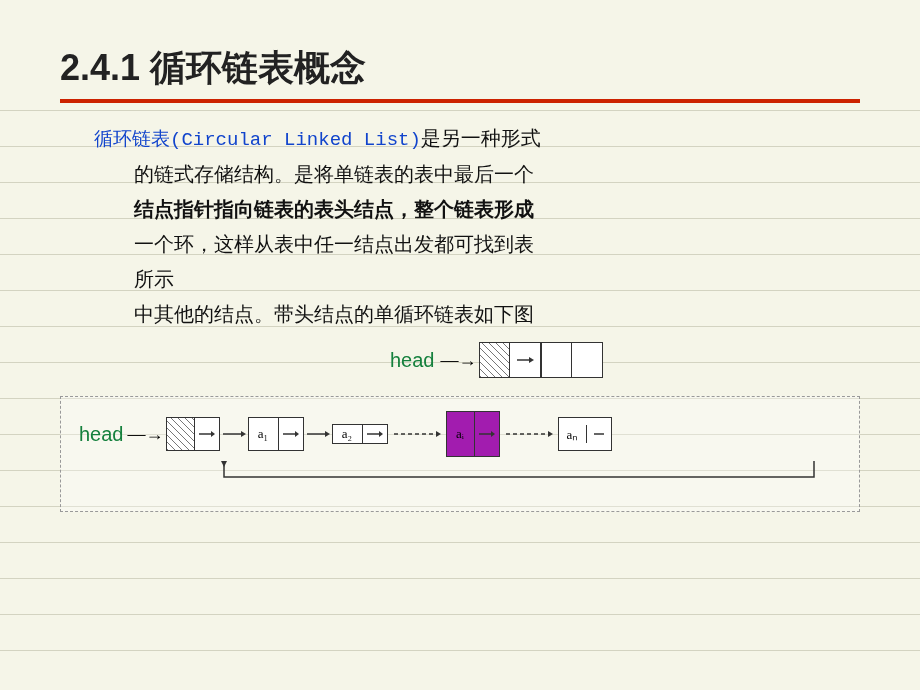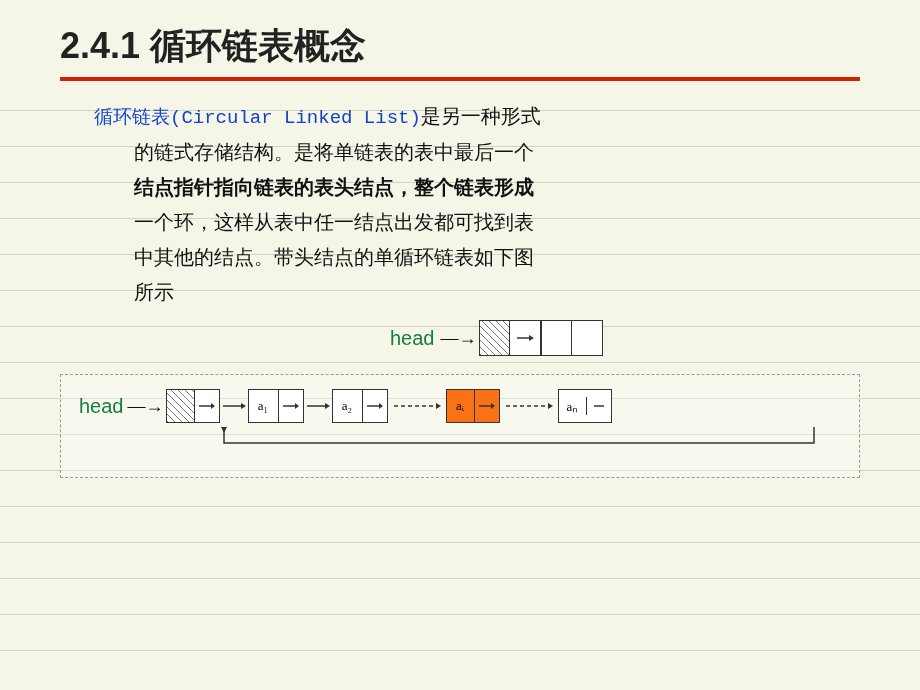--- a/index.html
+++ b/index.html
@@ -9,21 +9,21 @@
       background: #e8e8d8;
       font-family: 'SimSun', 'STSong', serif;
       overflow: hidden;
       position: relative;
     }
     .slide {
       width: 920px;
       height: 690px;
       background: #f5f5e8;
       position: relative;
-      padding: 22px 60px 30px 60px;
+      padding: 44px 60px 30px 60px;
     }
     .title-section {
       margin-bottom: 8px;
     }
     .title {
       font-size: 36px;
       font-weight: bold;
       color: #222;
       font-family: 'SimHei', 'STHeiti', sans-serif;
       margin-bottom: 6px;
@@ -117,22 +117,22 @@
     <div class="title">2.4.1 循环链表概念</div>
     <div class="title-underline"></div>
   </div>
 
   <div class="content-area">
     <div class="content-text">
       <span class="keyword">循环链表(Circular Linked List)</span><span>是另一种形式</span><br>
       <span class="indent" style="display:block;">的链式存储结构。是将单链表的表中最后一个</span>
       <span class="indent" style="display:block;font-weight:bold;">结点指针指向链表的表头结点，整个链表形成</span>
       <span class="indent" style="display:block;">一个环，这样从表中任一结点出发都可找到表</span>
+      <span class="indent" style="display:block;">所示</span>
       <span class="indent" style="display:block;">中其他的结点。带头结点的单循环链表如下图</span>
-      <span class="indent" style="display:block;">所示</span>
     </div>
 
     <div class="diagram-area">
       <div class="diagram-top">
         <span class="head-label">head</span>
         <span style="margin-right:2px;font-size:18px;">—→</span>
 
         <div style="display:inline-flex;align-items:stretch;border:1.5px solid #333;height:36px;background:white;">
           <div style="width:30px;border-right:1.5px solid #333;background:repeating-linear-gradient(45deg,#777,#777 1px,white 1px,white 5px);"></div>
           <div style="width:30px;display:flex;align-items:center;justify-content:center;background:white;">
@@ -180,38 +180,38 @@
               <polygon points="13,3 17,6 13,9" fill="#333"></polygon>
             </svg>
           </div>
         </div>
 
         <svg width="26" height="14" style="margin:0 1px;">
           <line x1="2" y1="7" x2="20" y2="7" stroke="#333" stroke-width="1.5"></line>
           <polygon points="20,4 25,7 20,10" fill="#333"></polygon>
         </svg>
 
-        <div style="display:inline-flex;align-items:stretch;border:1.5px solid #333;height:34px;background:white;">
+        <div style="display:inline-flex;align-items:stretch;border:1.5px solid #333;height:20px;background:white;">
           <div style="width:30px;display:flex;align-items:center;justify-content:center;border-right:1.5px solid #333;font-size:13px;font-family:'Times New Roman',serif;">a₂</div>
           <div style="width:24px;display:flex;align-items:center;justify-content:center;">
             <svg width="18" height="12">
               <line x1="1" y1="6" x2="13" y2="6" stroke="#333" stroke-width="1.5"></line>
               <polygon points="13,3 17,6 13,9" fill="#333"></polygon>
             </svg>
           </div>
         </div>
 
         <div style="display:flex;align-items:center;margin:0 4px;">
           <svg width="50" height="14">
             <line x1="2" y1="7" x2="44" y2="7" stroke="#333" stroke-width="1.5" stroke-dasharray="4,3"></line>
             <polygon points="44,4 49,7 44,10" fill="#333"></polygon>
           </svg>
         </div>
 
-        <div style="display:inline-flex;align-items:stretch;border:1.5px solid #333;height:34px;background:#f97316;">
+        <div style="display:inline-flex;align-items:stretch;border:1.5px solid #333;height:46px;background:#a21caf;">
           <div style="width:28px;display:flex;align-items:center;justify-content:center;border-right:1.5px solid #333;font-size:13px;font-family:'Times New Roman',serif;">aᵢ</div>
           <div style="width:24px;display:flex;align-items:center;justify-content:center;">
             <svg width="18" height="12">
               <line x1="1" y1="6" x2="13" y2="6" stroke="#333" stroke-width="1.5"></line>
               <polygon points="13,3 17,6 13,9" fill="#333"></polygon>
             </svg>
           </div>
         </div>
 
         <div style="display:flex;align-items:center;margin:0 4px;">

